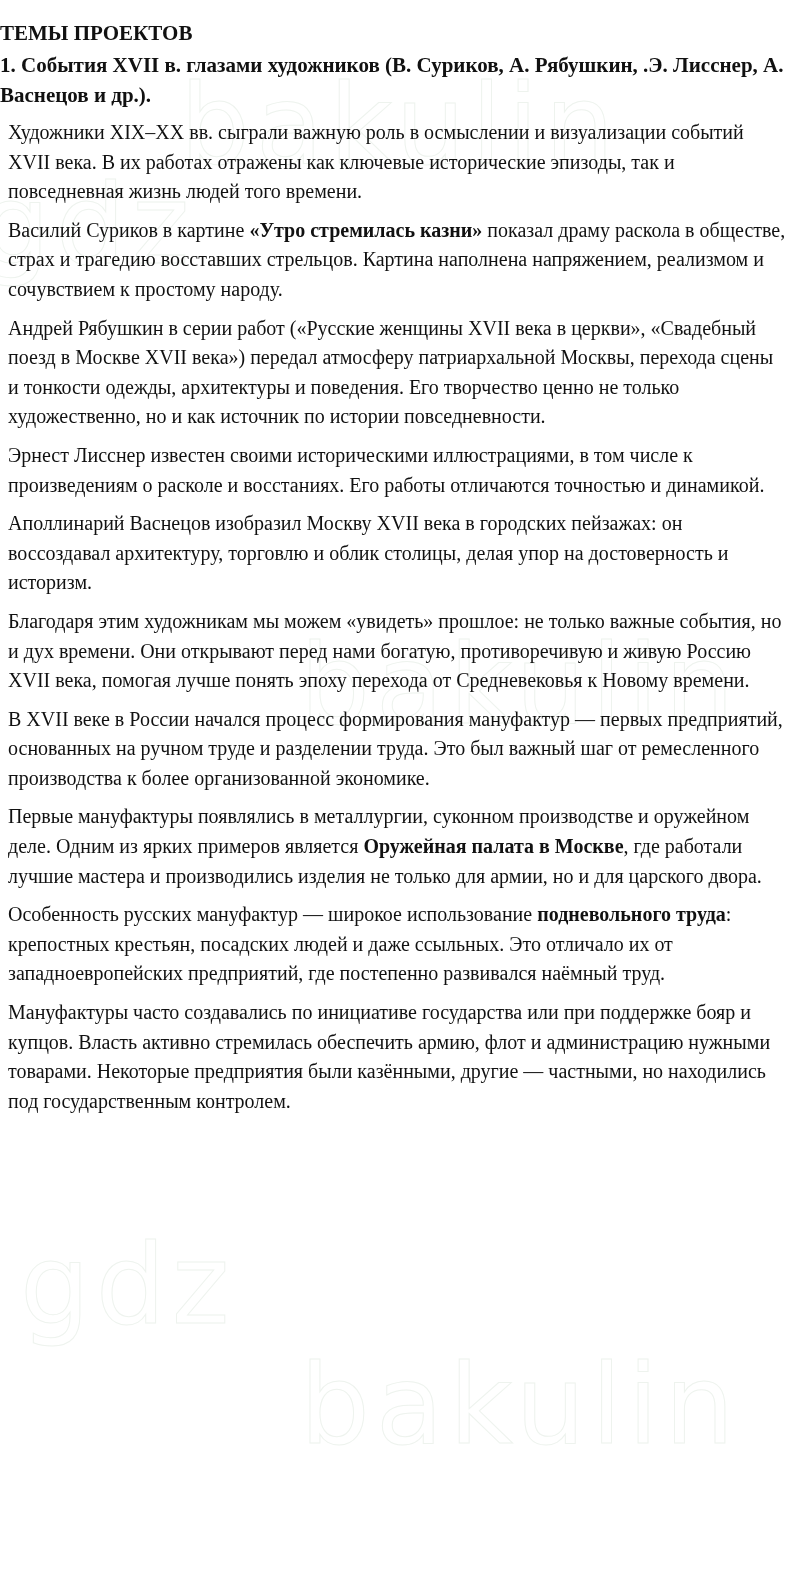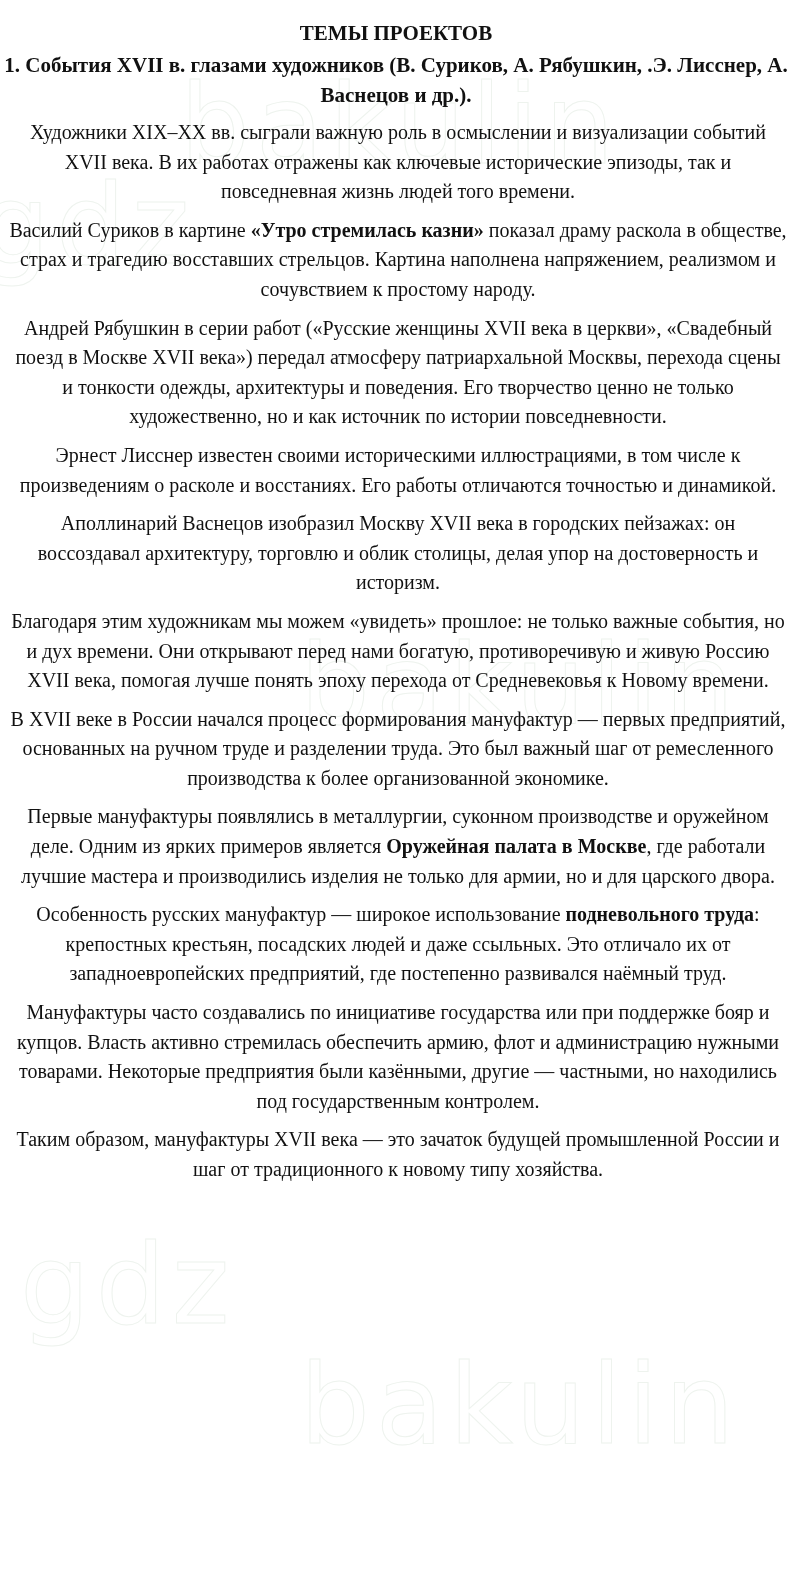--- a/index.html
+++ b/index.html
@@ -29,21 +29,20 @@
       font-size: 110px;
       color: transparent;
       -webkit-text-stroke: 1px #eef3ee;
       letter-spacing: 6px;
       white-space: nowrap;
     }
     .page {
       position: relative;
       z-index: 1;
       padding: 14px 4px 0 0;
-      text-align: center;
     }
     .doc-title {
       font-weight: bold;
       font-size: 21px;
       line-height: 30px;
       margin: 4px 0 2px 0;
     }
     .section-title {
       font-weight: bold;
       font-size: 21px;
@@ -83,15 +82,14 @@
     <p class="para"><span>Эрнест Лисснер известен своими историческими иллюстрациями, в том числе к произведениям о расколе и восстаниях. Его работы отличаются точностью и динамикой.</span></p>
     <p class="para"><span>Аполлинарий Васнецов изобразил Москву XVII века в городских пейзажах: он воссоздавал архитектуру, торговлю и облик столицы, делая упор на достоверность и историзм.</span></p>
     <p class="para"><span>Благодаря этим художникам мы можем «увидеть» прошлое: не только важные события, но и дух времени. Они открывают перед нами богатую, противоречивую и живую Россию XVII века, помогая лучше понять эпоху перехода от Средневековья к Новому времени.</span></p>
   </section>
 
   <section>
     <p class="para"><span>В XVII веке в России начался процесс формирования мануфактур — первых предприятий, основанных на ручном труде и разделении труда. Это был важный шаг от ремесленного производства к более организованной экономике.</span></p>
     <p class="para"><span>Первые мануфактуры появлялись в металлургии, суконном производстве и оружейном деле. Одним из ярких примеров является </span><b>Оружейная палата в Москве</b><span>, где работали лучшие мастера и производились изделия не только для армии, но и для царского двора.</span></p>
     <p class="para"><span>Особенность русских мануфактур — широкое использование </span><b>подневольного труда</b><span>: крепостных крестьян, посадских людей и даже ссыльных. Это отличало их от западноевропейских предприятий, где постепенно развивался наёмный труд.</span></p>
     <p class="para"><span>Мануфактуры часто создавались по инициативе государства или при поддержке бояр и купцов. Власть активно стремилась обеспечить армию, флот и администрацию нужными товарами. Некоторые предприятия были казёнными, другие — частными, но находились под государственным контролем.</span></p>
-    <p class="para"><span>Таким образом, мануфактуры XVII века — это зачаток будущей промышленной России и шаг от традиционного к новому типу хозяйства.</span></p>
   </section>
 </div>
 
 </body></html>

